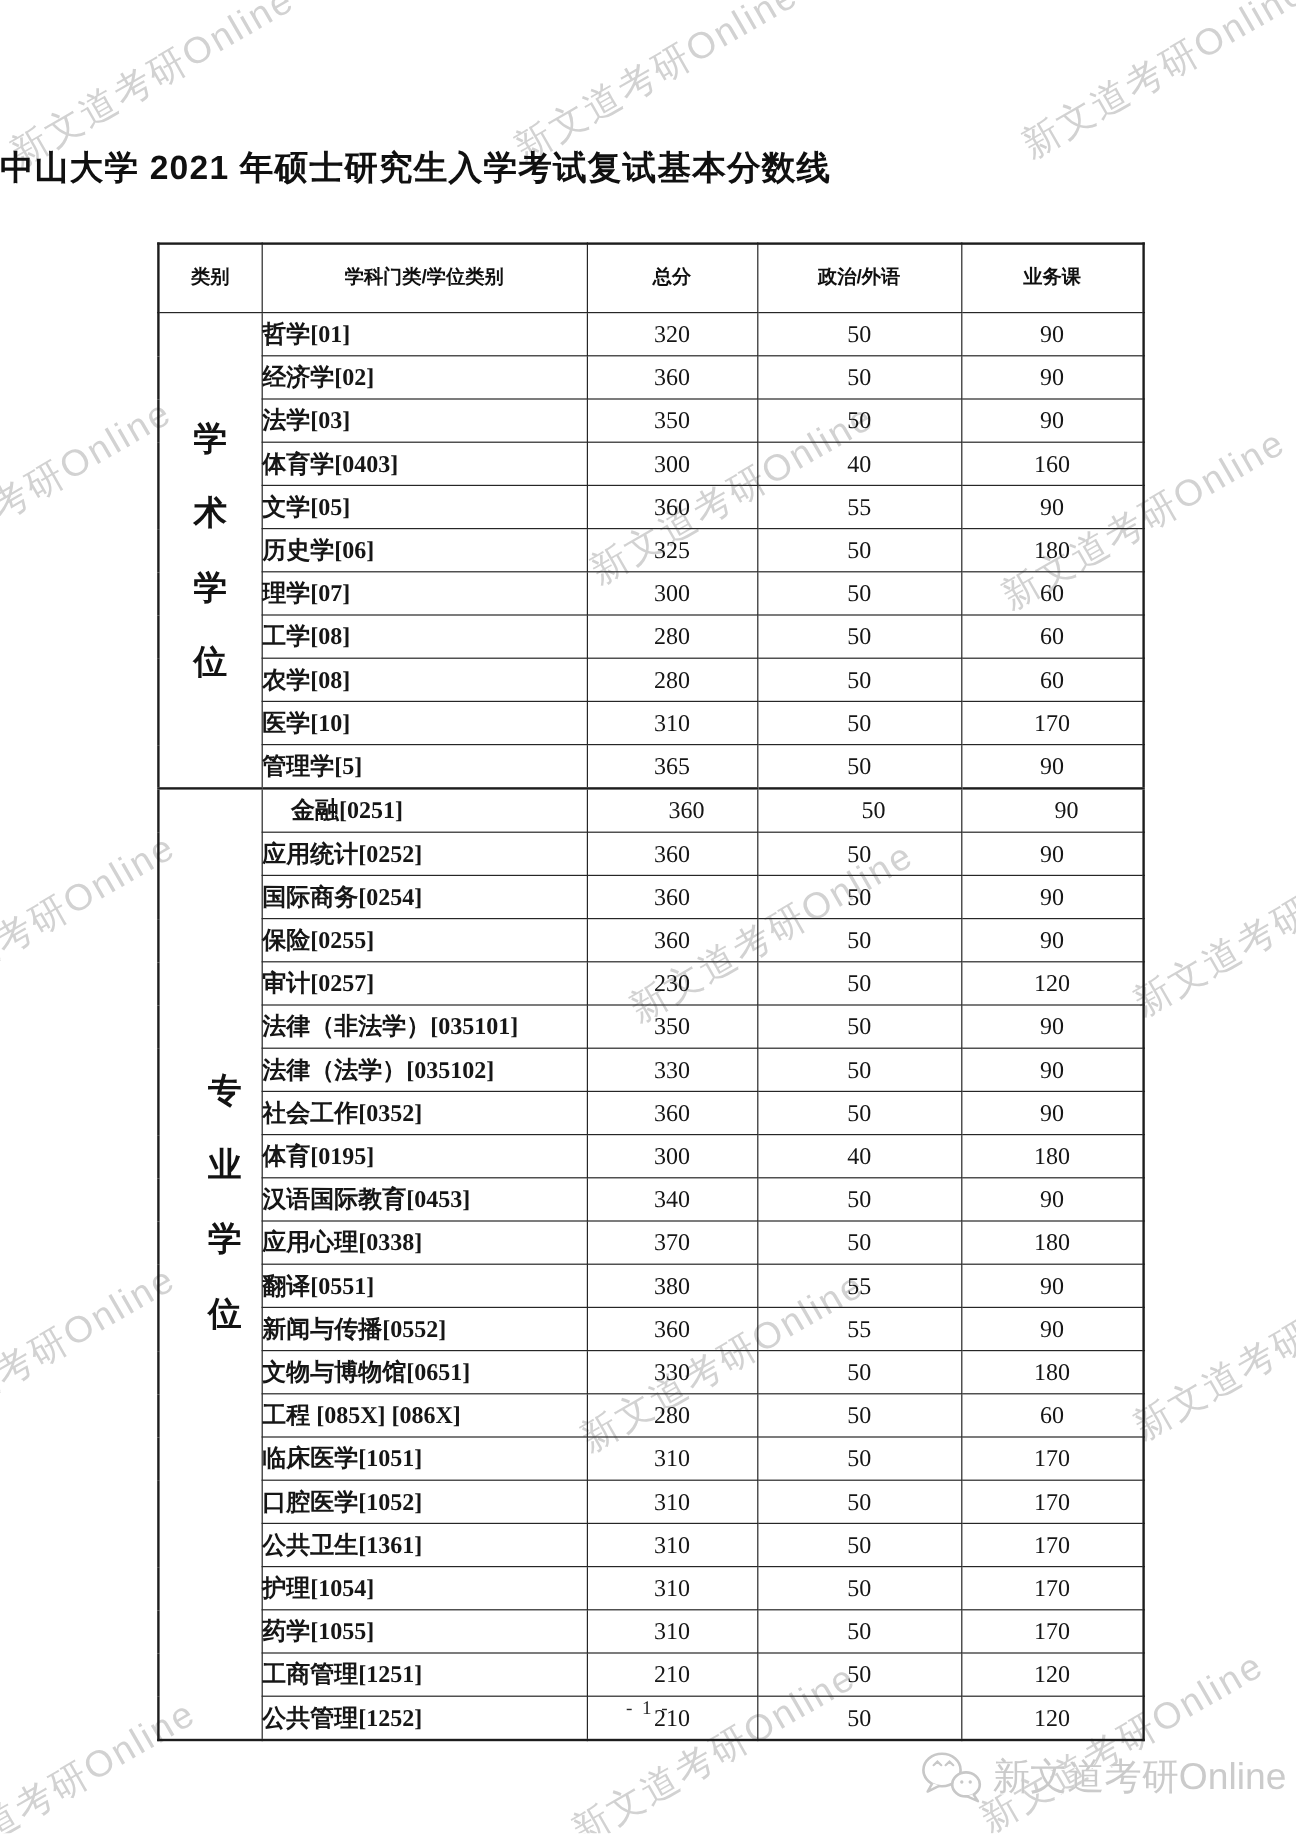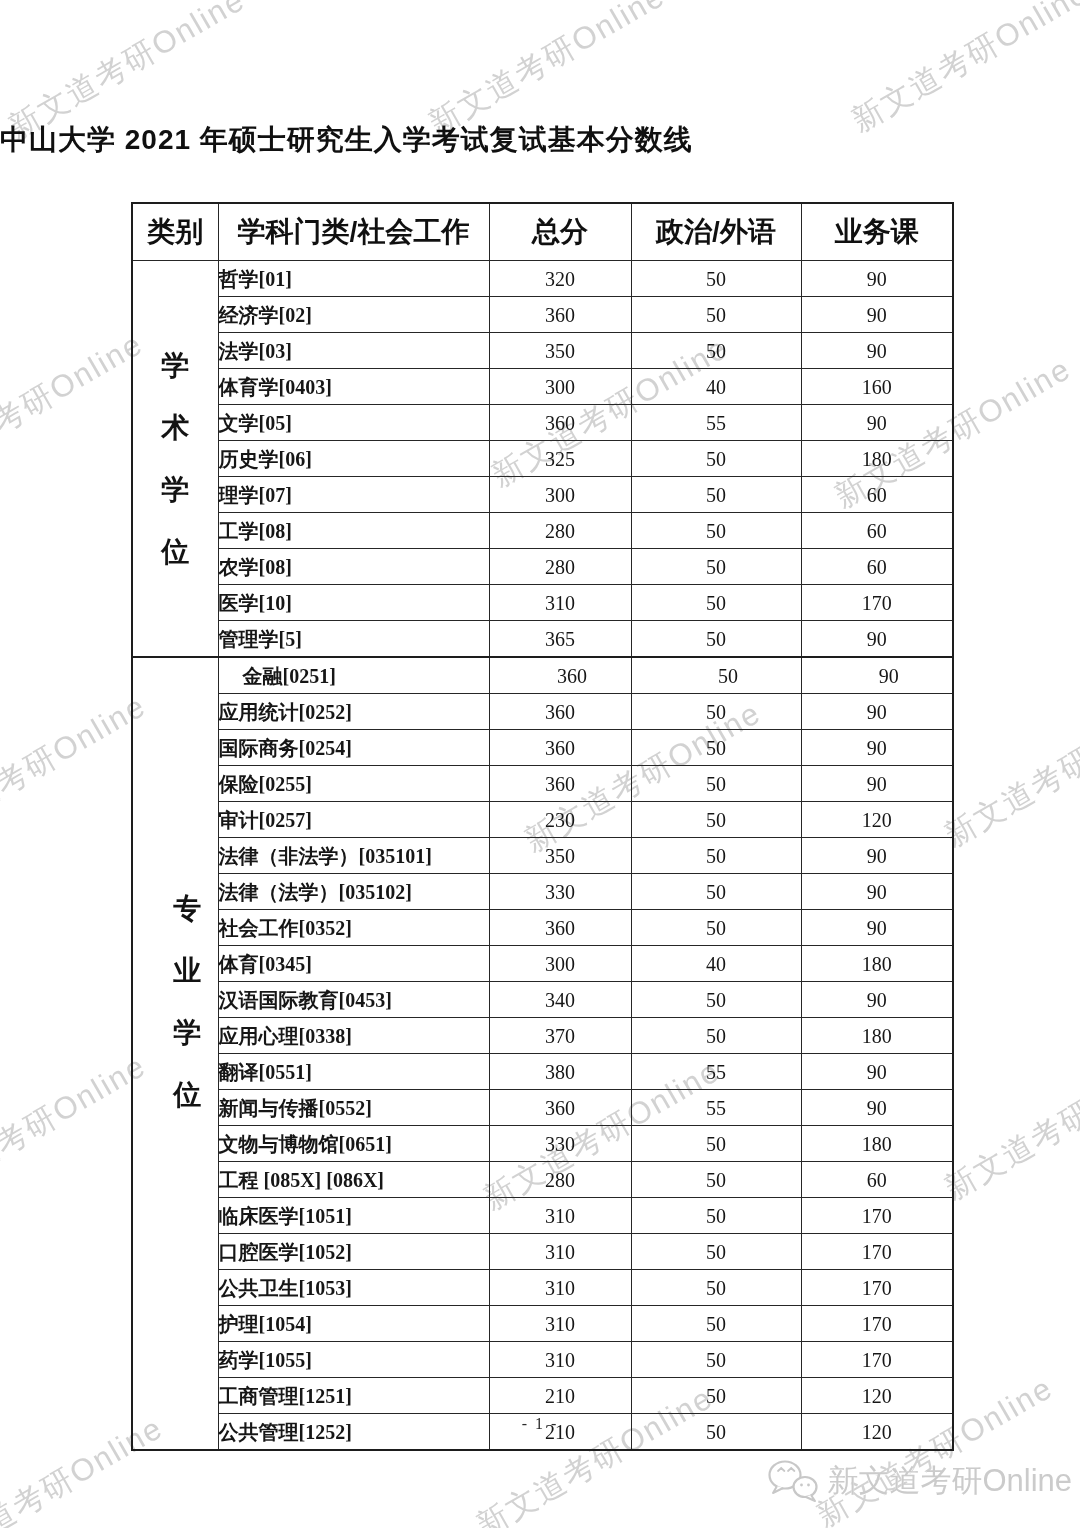--- a/index.html
+++ b/index.html
@@ -33,21 +33,21 @@
   .score-table col.c3{width:142px;}
   .score-table col.c4{width:170px;}
   .score-table col.c5{width:152px;}
   .score-table th,.score-table td{
     border:1.6px solid #262626;padding:0;line-height:1;vertical-align:middle;
   }
   .score-table{border:2.2px solid #1d1d1d;}
   .score-table th{
     height:56px;
     font-family:"Liberation Sans","DejaVu Sans",sans-serif;
-    font-weight:700;font-size:28px;color:#101010;text-align:center;
+    font-weight:700;font-size:16px;color:#101010;text-align:center;
   }
   .score-table td{height:35px;font-size:20px;color:#161616;}
   .score-table tr.section-divider td{border-top:2.2px solid #1d1d1d;padding-left:24px;}
   .major{text-align:left;padding:0 6px 0 12px;font-weight:bold;}
   .num{text-align:center;}
   .cat-cell{text-align:center;}
   .cat-inner{
     display:flex;flex-direction:column;align-items:center;justify-content:center;
     gap:34px;height:100%;
     font-family:"Liberation Sans","DejaVu Sans",sans-serif;
@@ -98,21 +98,21 @@
     <colgroup>
       <col class="c1">
         <col class="c2">
         <col class="c3">
         <col class="c4">
         <col class="c5">
     </colgroup>
     <thead>
       <tr id="header-row">
           <th>类别</th>
-          <th>学科门类/社会工作</th>
+          <th>学科门类/学位类别</th>
           <th>总分</th>
           <th>政治/外语</th>
           <th>业务课</th>
         </tr>
     </thead>
     <tbody id="table-body">
         <tr>
           <td rowspan="11" class="cat-cell sec-0">
             <div class="cat-inner">
               <span>学</span>
@@ -236,21 +236,21 @@
           <td class="num">50</td>
           <td class="num">90</td>
         </tr>
         <tr>
           <td class="major">社会工作[0352]</td>
           <td class="num">360</td>
           <td class="num">50</td>
           <td class="num">90</td>
         </tr>
         <tr>
-          <td class="major">体育[0345]</td>
+          <td class="major">体育[0195]</td>
           <td class="num">300</td>
           <td class="num">40</td>
           <td class="num">180</td>
         </tr>
         <tr>
           <td class="major">汉语国际教育[0453]</td>
           <td class="num">340</td>
           <td class="num">50</td>
           <td class="num">90</td>
         </tr>
@@ -290,21 +290,21 @@
           <td class="num">50</td>
           <td class="num">170</td>
         </tr>
         <tr>
           <td class="major">口腔医学[1052]</td>
           <td class="num">310</td>
           <td class="num">50</td>
           <td class="num">170</td>
         </tr>
         <tr>
-          <td class="major">公共卫生[1053]</td>
+          <td class="major">公共卫生[1361]</td>
           <td class="num">310</td>
           <td class="num">50</td>
           <td class="num">170</td>
         </tr>
         <tr>
           <td class="major">护理[1054]</td>
           <td class="num">310</td>
           <td class="num">50</td>
           <td class="num">170</td>
         </tr>

